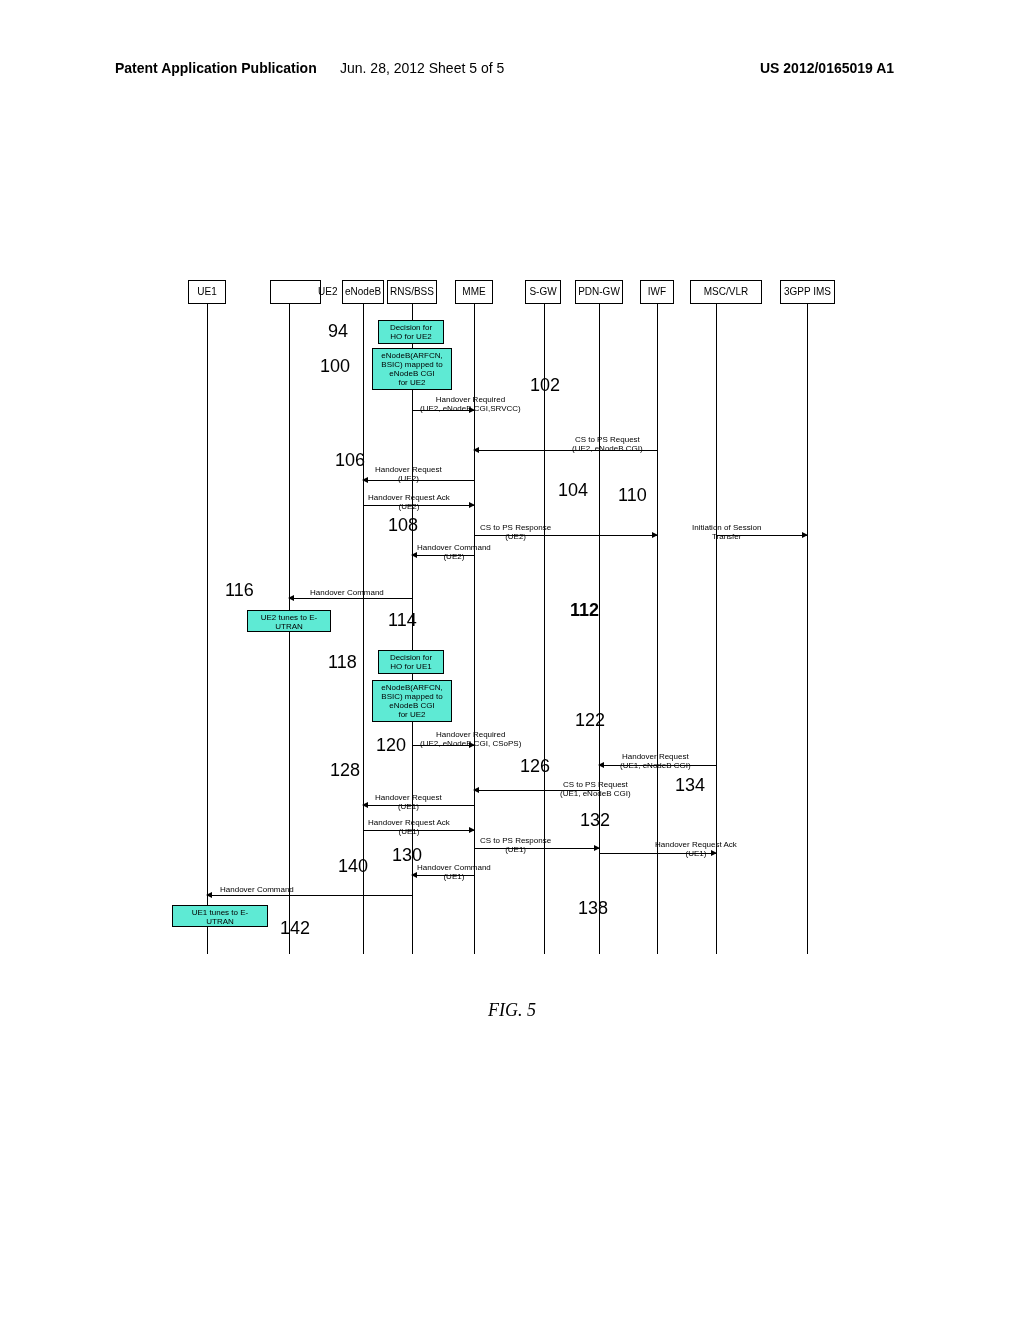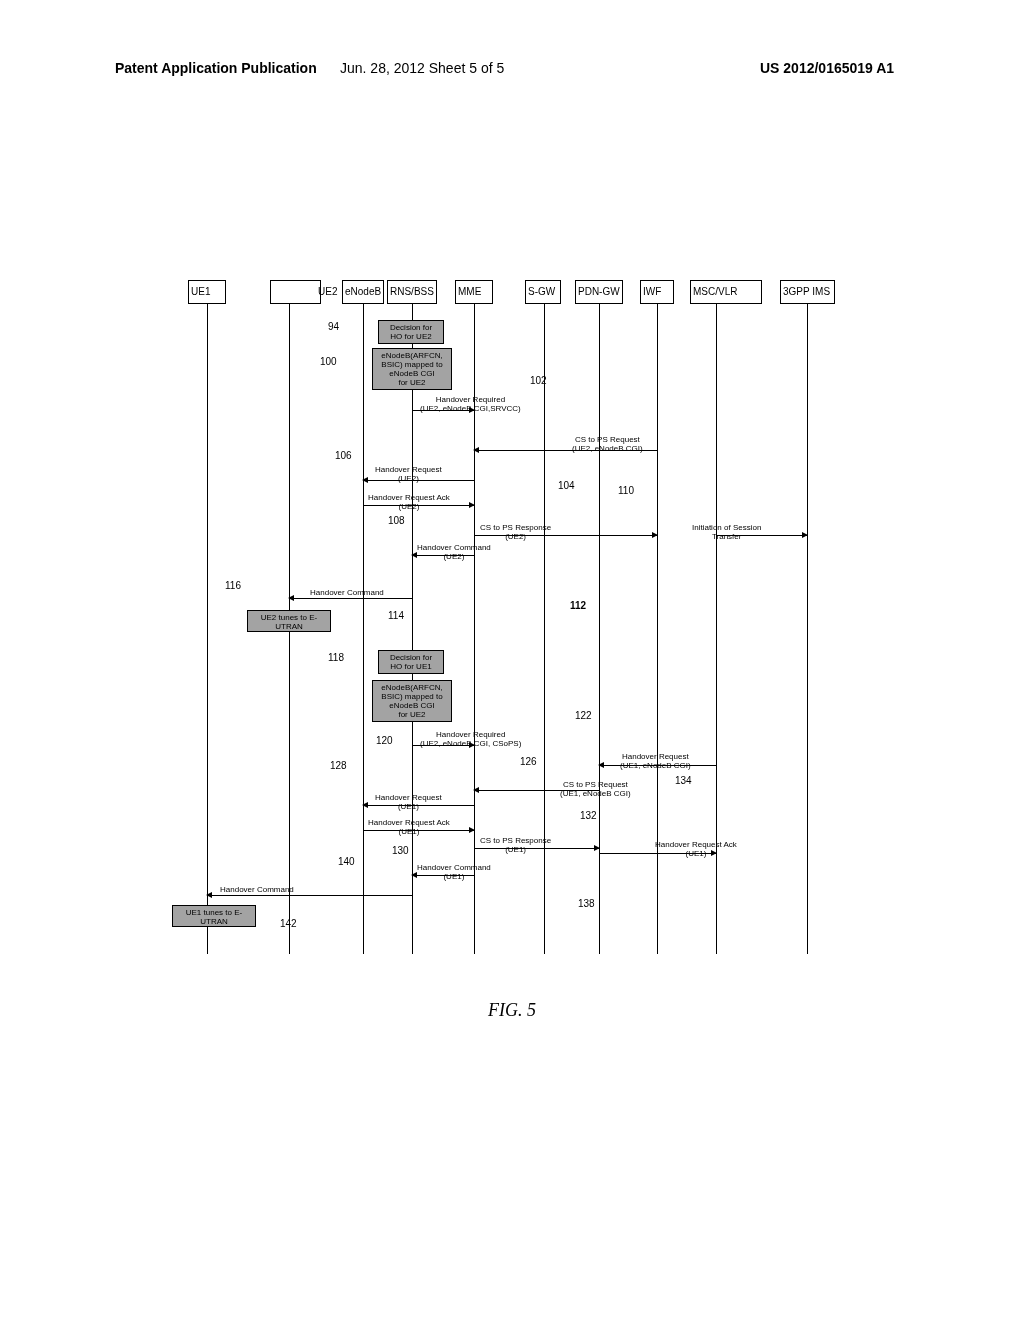--- a/index.html
+++ b/index.html
@@ -38,37 +38,37 @@
     left: 180px;
     width: 660px;
     height: 700px;
   }
   .entity-box {
     position: absolute;
     top: 0;
     border: 1px solid #000;
     background: #fff;
     font-size: 10px;
-    text-align: left;
+    text-align: center;
     padding: 4px 2px;
     box-sizing: border-box;
     height: 24px;
     line-height: 14px;
   }
   .lifeline {
     position: absolute;
     top: 24px;
     width: 1px;
     background: #000;
     height: 650px;
   }
   .process-box {
     position: absolute;
     border: 1px solid #000;
-    background: #a3a3a3;
+    background: #5eead4;
     font-size: 8px;
     text-align: center;
     padding: 2px;
     box-sizing: border-box;
   }
   .msg-label {
     position: absolute;
     font-size: 8px;
     text-align: center;
     white-space: nowrap;
@@ -90,21 +90,21 @@
     border-bottom: 3.5px solid transparent;
   }
   .arrow.left::after {
     right: auto;
     left: -1px;
     border-left: none;
     border-right: 6px solid #000;
   }
   .ref-num {
     position: absolute;
-    font-size: 10px;
+    font-size: 18px;
   }
   .fig-label {
     position: absolute;
     top: 1000px;
     left: 0;
     right: 0;
     text-align: center;
     font-style: italic;
     font-size: 18px;
     font-family: "Times New Roman", serif;
@@ -147,21 +147,21 @@
 eNodeB CGI
 for UE2</div>
     <div class="process-box" style="left: 67px; top: 330px; width: 84px; height: 22px; white-space: pre-line; line-height: 9px;">UE2 tunes to E-
 UTRAN</div>
     <div class="process-box" style="left: 198px; top: 370px; width: 66px; height: 24px; white-space: pre-line; line-height: 9px;">Decision for
 HO for UE1</div>
     <div class="process-box" style="left: 192px; top: 400px; width: 80px; height: 42px; white-space: pre-line; line-height: 9px;">eNodeB(ARFCN,
 BSIC) mapped to
 eNodeB CGI
 for UE2</div>
-    <div class="process-box" style="left: -8px; top: 625px; width: 84px; height: 22px; white-space: pre-line; line-height: 9px;">UE1 tunes to E-
+    <div class="process-box" style="left: -8px; top: 625px; width: 96px; height: 22px; white-space: pre-line; line-height: 9px;">UE1 tunes to E-
 UTRAN</div>
     <div class="arrow" style="left: 232px; top: 130px; width: 62px;"></div>
     <div class="msg-label" style="left: 240px; top: 115px; white-space: pre-line; line-height: 9px;">Handover Required
 (UE2, eNodeB CGI,SRVCC)</div>
     <div class="arrow left" style="left: 294px; top: 170px; width: 183px;"></div>
     <div class="msg-label" style="left: 392px; top: 155px; white-space: pre-line; line-height: 9px;">CS to PS Request
 (UE2, eNodeB CGI)</div>
     <div class="arrow left" style="left: 183px; top: 200px; width: 111px;"></div>
     <div class="msg-label" style="left: 195px; top: 185px; white-space: pre-line; line-height: 9px;">Handover Request
 (UE2)</div>

